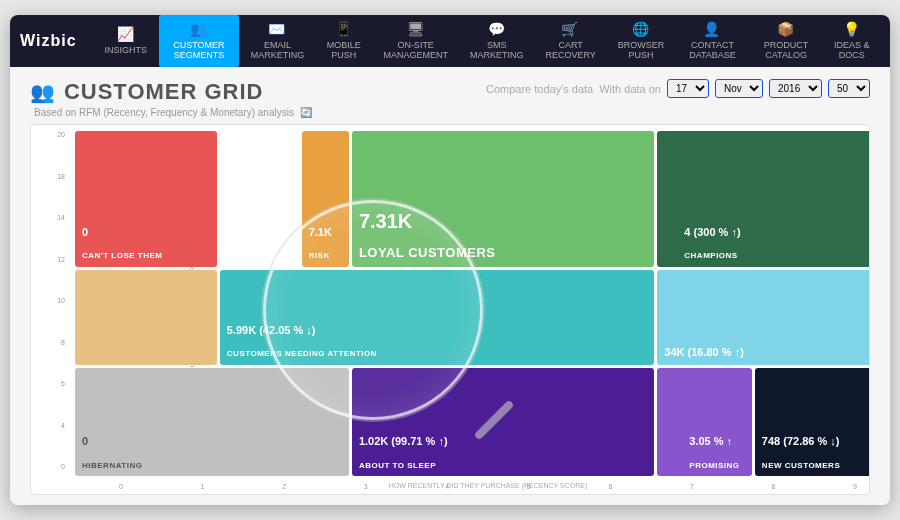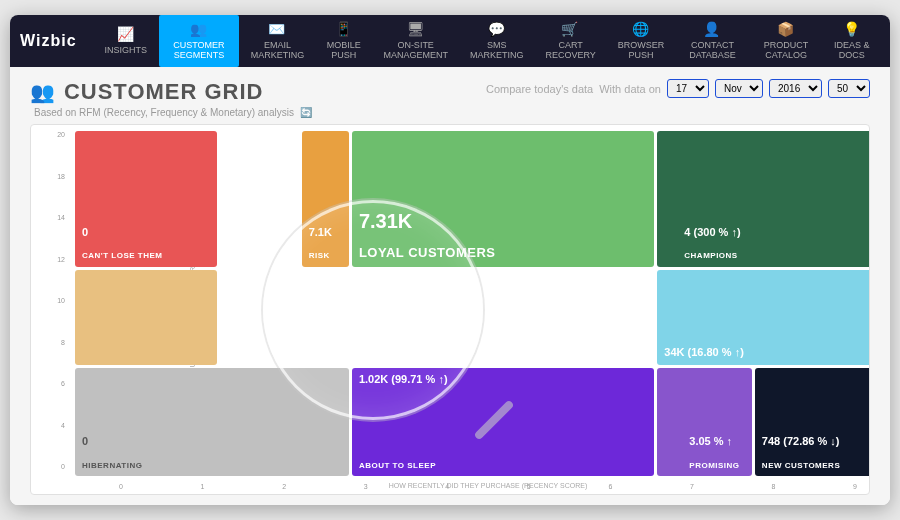--- a/index.html
+++ b/index.html
@@ -274,24 +274,23 @@
 
     
     .cell-hibernating {
       background: #c0c0c0;
       grid-column: 1 / span 3;
       grid-row: 3;
       justify-content: flex-start;
     }
 
     .cell-aboutsleep {
-      background: #6d28d9;
+      background: #4c1d95;
       grid-column: 4 / span 2;
       grid-row: 3;
-      justify-content: space-between;
     }
 
     .cell-promising {
       background: #8855cc;
       grid-column: 6;
       grid-row: 3;
       padding-left: 32px;
     }
 
     .cell-newcustomers {
@@ -476,20 +475,24 @@
           </div>
 
           <div class="grid-cell cell-champions" style="grid-column:6/span 2;grid-row:1;padding-left:27px;">
             <span class="cell-count">4 (300 % ↑)</span>
             <span class="cell-name">CHAMPIONS</span>
           </div>
 
           <div class="grid-cell" style="background:#e8c080;grid-column:1;grid-row:2;">
           </div>
 
+          <div class="grid-cell cell-needattention" style="grid-column:2/span 4;grid-row:2;">
+            <span class="cell-count">5.99K (42.05 % ↓)</span>
+            <span class="cell-name">CUSTOMERS NEEDING ATTENTION</span>
+          </div>
 
           <div class="grid-cell cell-potential" style="grid-column:6/span 2;grid-row:2;">
             <span class="cell-count">34K (16.80 % ↑)</span>
           </div>
 
           <div class="grid-cell cell-hibernating" style="grid-column:1/span 3;grid-row:3;justify-content:flex-end;">
             <span class="cell-count dark">0</span>
             <span class="cell-name dark">HIBERNATING</span>
           </div>
 

